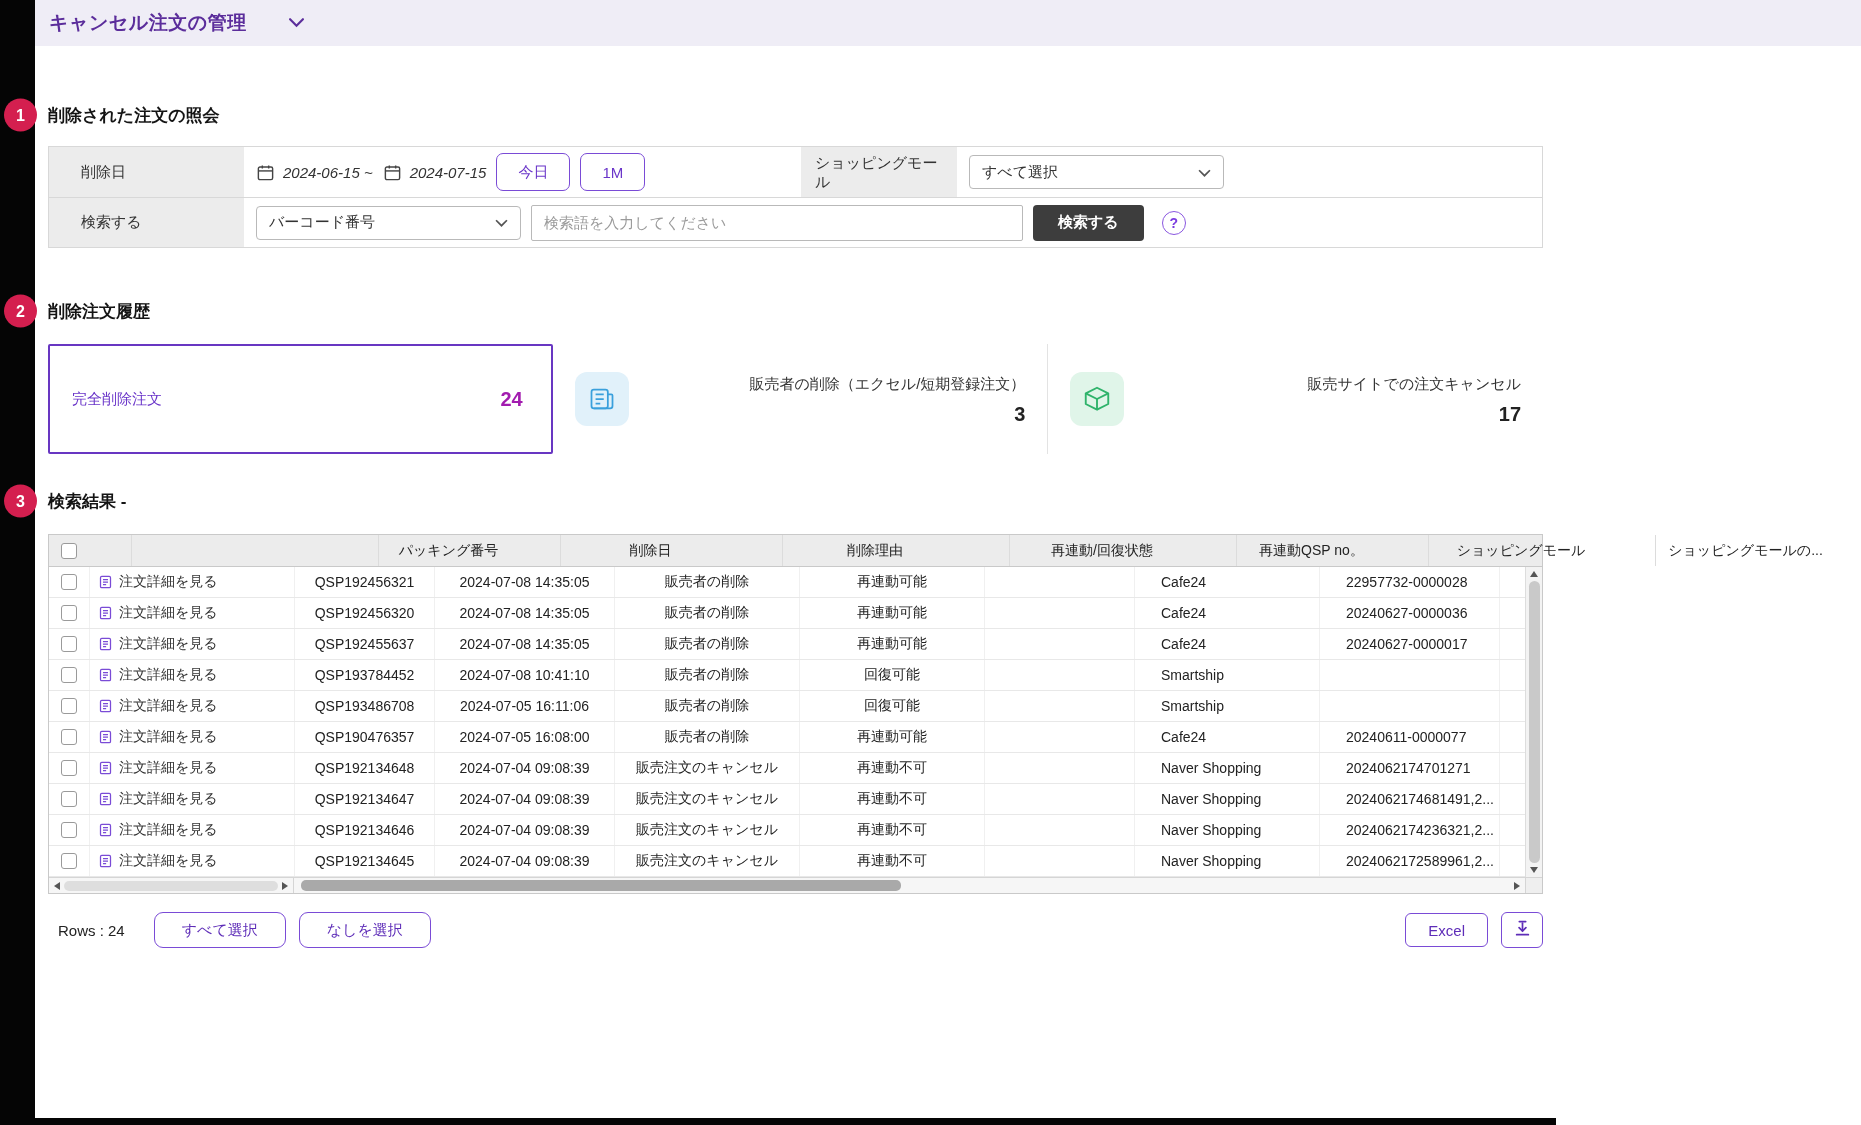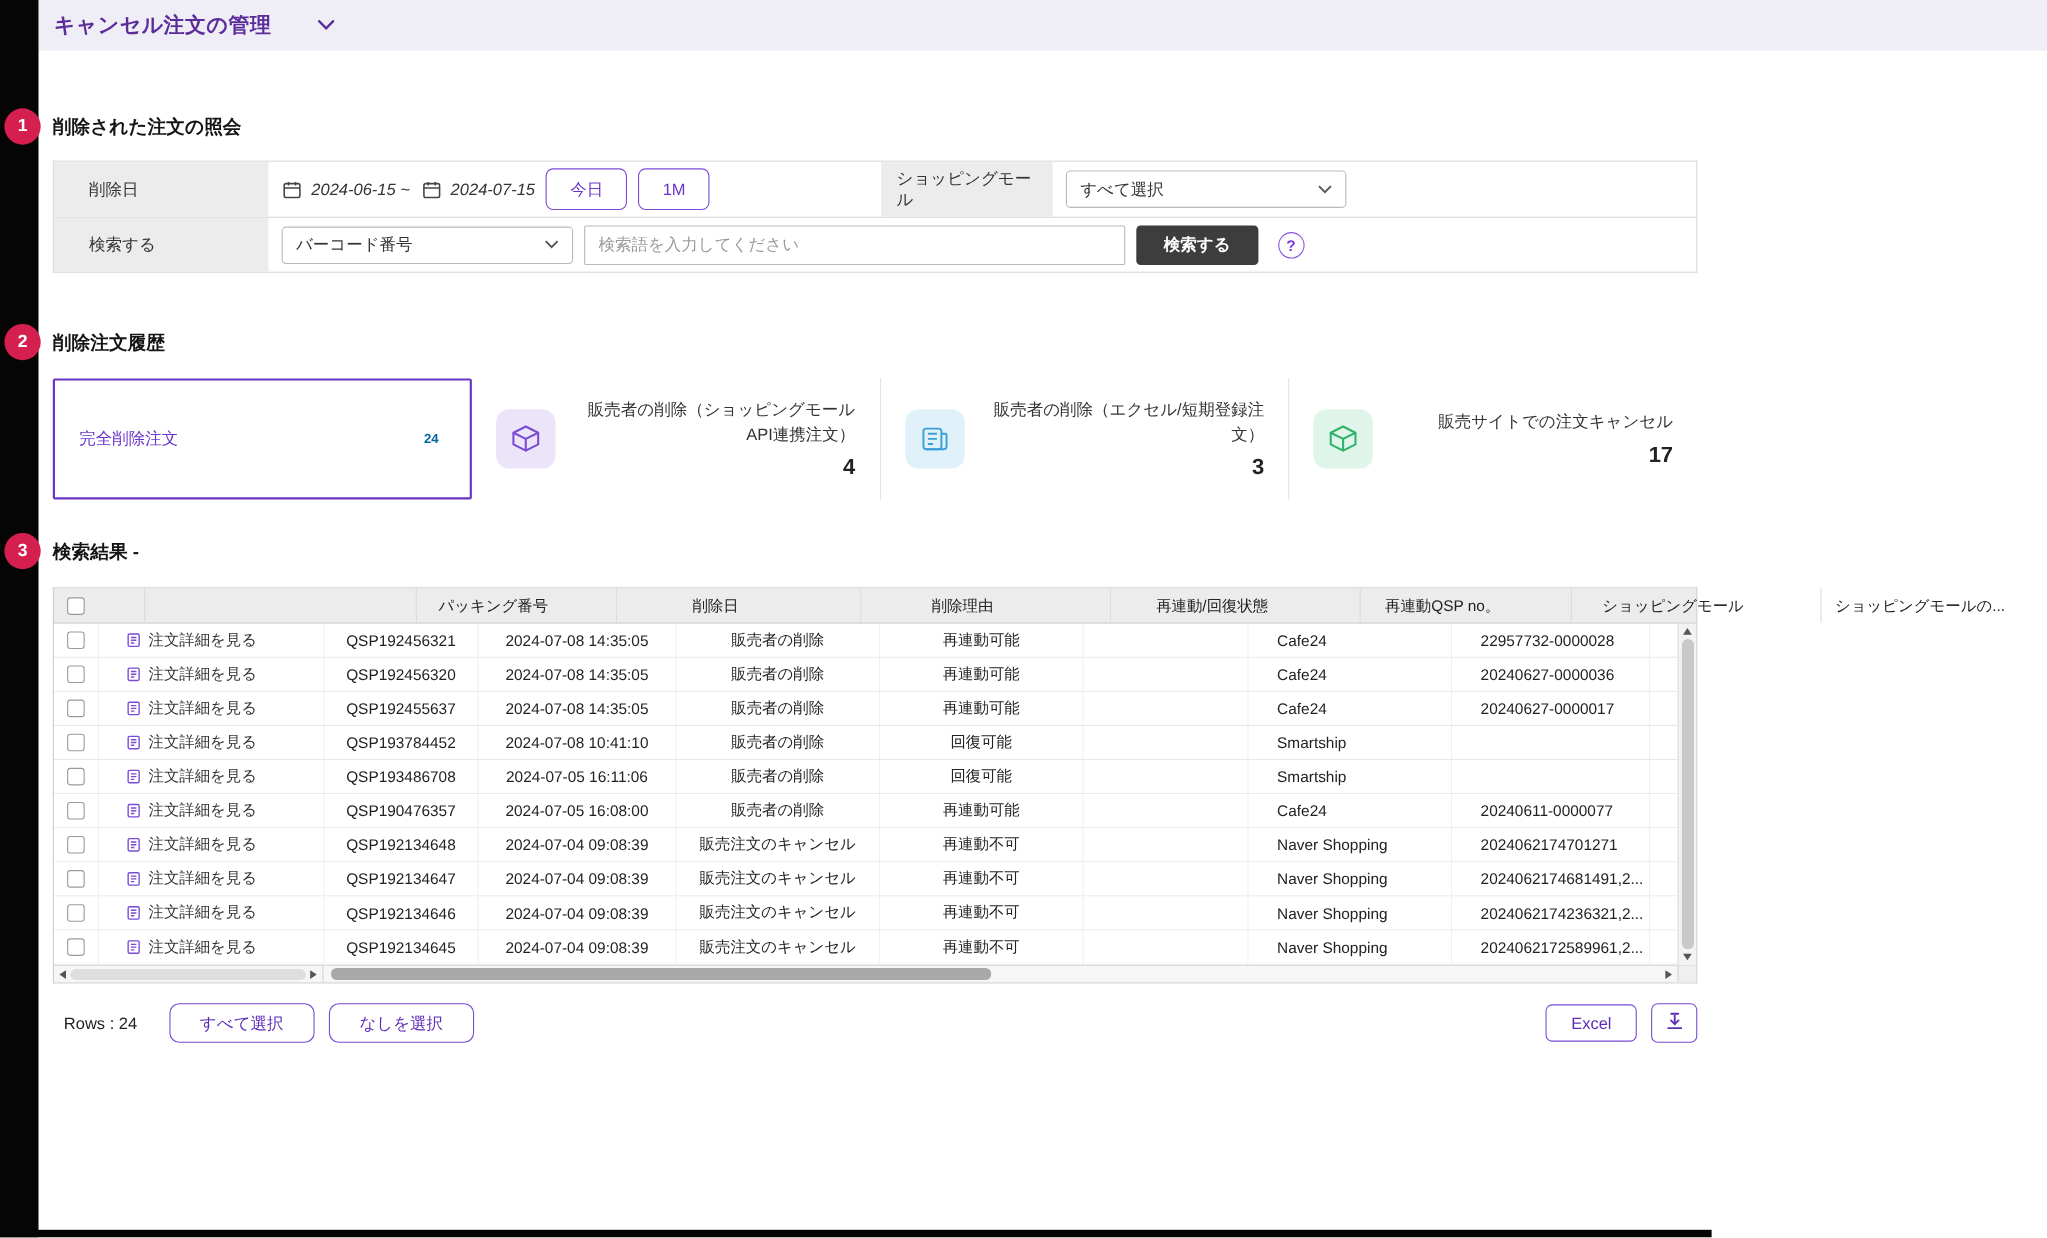--- a/index.html
+++ b/index.html
@@ -76,21 +76,21 @@
   }
 
   
   .cards { display: flex; width: 1495px; margin-top: 16px; height: 110px; }
   .card { flex: 1; cursor: pointer; }
   .card-selected {
     border: 2px solid #6836c2; border-radius: 2px; display: flex; align-items: center;
     justify-content: space-between; padding: 0 28px 0 22px; background: #fff;
   }
   .card-sel-label { color: #6a35c9; font-size: 15px; }
-  .card-sel-count { font-size: 12px; font-weight: bold; color: #0369a1; }
+  .card-sel-count { font-size: 20px; font-weight: bold; color: #a21caf; }
   .card-plain { display: flex; align-items: center; padding: 0 22px; gap: 18px; }
   .card-plain + .card-plain { border-left: 1px solid #e3e3e3; }
   .card-icon { width: 54px; height: 54px; border-radius: 12px; display: flex; align-items: center; justify-content: center; flex: none; }
   .icon-purple { background: #ece4f8; color: #7a4bd6; }
   .icon-blue { background: #e1f1fa; color: #3aa0dc; }
   .icon-green { background: #e0f5e9; color: #2fb36b; }
   .card-text { flex: 1; display: flex; flex-direction: column; align-items: flex-end; gap: 7px; }
   .card-label { font-size: 15px; color: #333; text-align: right; line-height: 1.55; }
   .card-count { font-size: 20px; font-weight: bold; color: #222; }
 
@@ -103,21 +103,21 @@
   .th { display: flex; align-items: center; justify-content: center; font-size: 14px; color: #222; border-left: 1px solid #dcdcdc; overflow: hidden; white-space: nowrap; }
   .th:first-child { border-left: none; }
   .tbody-wrap { position: relative; width: 100%; padding-right: 17px; }
   .trow {
     display: grid; grid-template-columns: 40px 205px 140px 180px 185px 185px 150px 185px 180px 28px;
     height: 31px; border-bottom: 1px solid #e8e8e8; background: #fff;
   }
   .td { display: flex; align-items: center; justify-content: center; font-size: 14px; color: #222; border-left: 1px solid #f0f0f0; overflow: hidden; white-space: nowrap; }
   .td:first-child { border-left: none; }
   .td-left { justify-content: flex-start; padding-left: 26px; }
-  .detail-cell { justify-content: flex-start; padding-left: 24px; }
+  .detail-cell { justify-content: flex-start; padding-left: 8px; }
   .detail-link { display: flex; align-items: center; gap: 6px; color: #333; cursor: pointer; text-decoration: none; }
   .cb { appearance: none; -webkit-appearance: none; width: 16px; height: 16px; border: 1.5px solid #9a9a9a; border-radius: 3px; background: #fff; cursor: pointer; }
 
   
   .vsb {
     position: absolute; top: 0; right: 0; width: 17px; height: 100%;
     background: #f3f3f3; border-left: 1px solid #dddddd;
     display: flex; flex-direction: column; align-items: center; padding: 4px 0;
   }
   .vsb-thumb { width: 11px; flex: 1; margin: 4px 0; background: #c9c9c9; border-radius: 6px; cursor: pointer; }
@@ -235,33 +235,20 @@
 
   <div class="sec-heading mt-lg">
     <span class="badge">2</span>
     <span>削除注文履歴</span>
   </div>
 
   <div class="cards">
     <div class="card card-selected">
       <span class="card-sel-label">完全削除注文</span>
       <span class="card-sel-count">24</span>
-    </div>
-    <div class="card card-plain">
-      <span class="card-icon icon-purple">
-        <svg width="30" height="30" viewBox="0 0 24 24" fill="none" stroke="currentColor" stroke-width="1.5" stroke-linejoin="round">
-            <path d="M12 3 3 7.5 12 12l9-4.5z"></path>
-            <path d="M3 7.5V16l9 4.5V12"></path>
-            <path d="M21 7.5V16l-9 4.5"></path>
-          </svg>
-      </span>
-      <span class="card-text">
-        <span class="card-label">販売者の削除（ショッピングモールAPI連携注文）</span>
-        <span class="card-count">4</span>
-      </span>
     </div>
     <div class="card card-plain">
       <span class="card-icon icon-blue">
         <svg width="28" height="28" viewBox="0 0 24 24" fill="none" stroke="currentColor" stroke-width="1.5" stroke-linejoin="round">
             <rect x="3" y="4" width="14" height="16" rx="2"></rect>
             <path d="M17 8h3a1 1 0 0 1 1 1v9a2 2 0 0 1-2 2H5"></path>
             <path d="M6.5 8h7M6.5 12h7M6.5 16h4"></path>
           </svg>
       </span>
       <span class="card-text">

